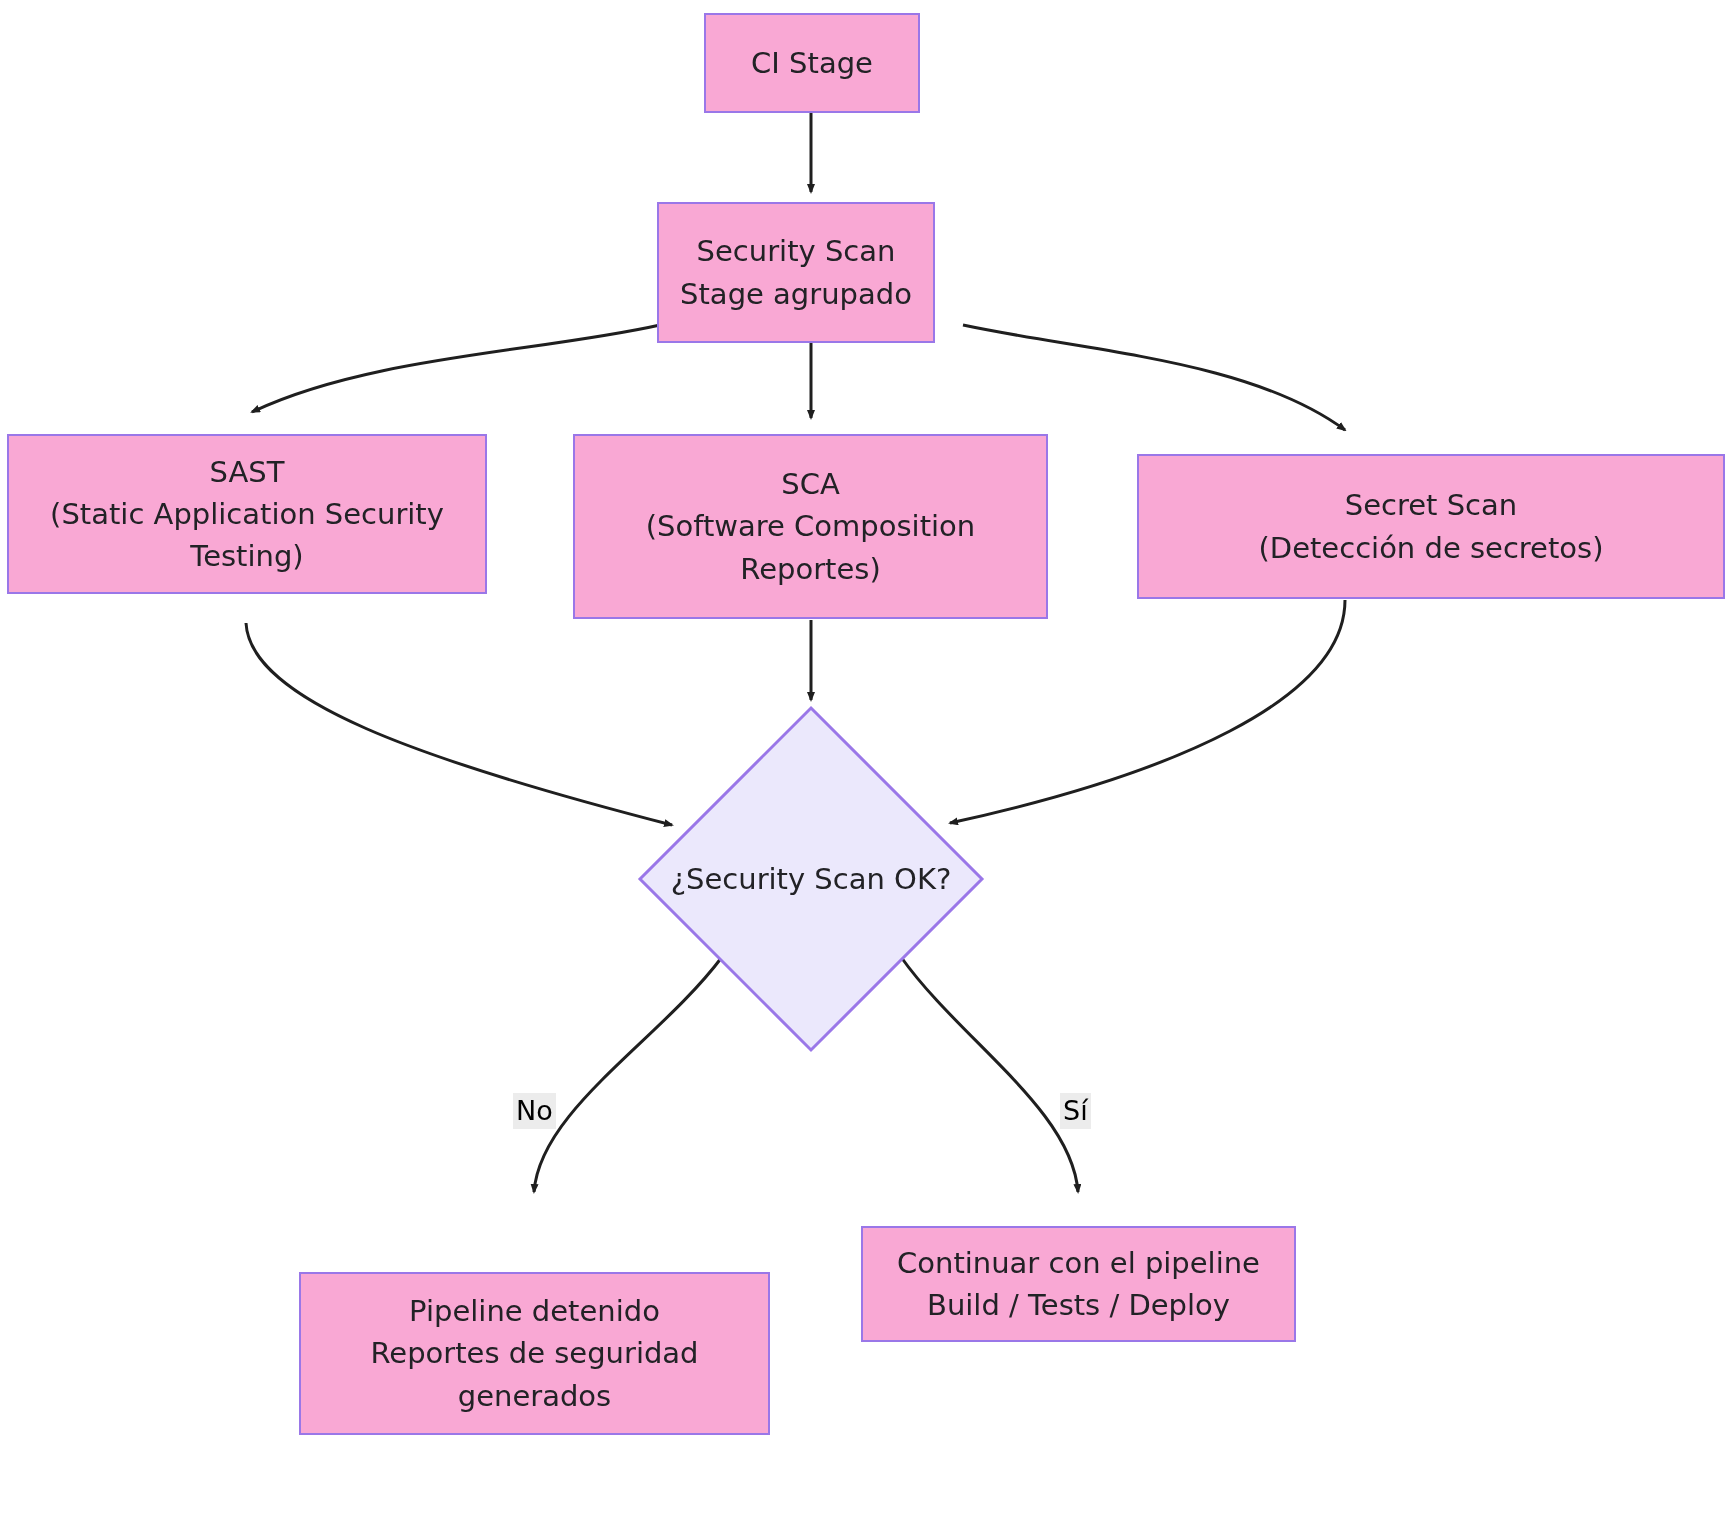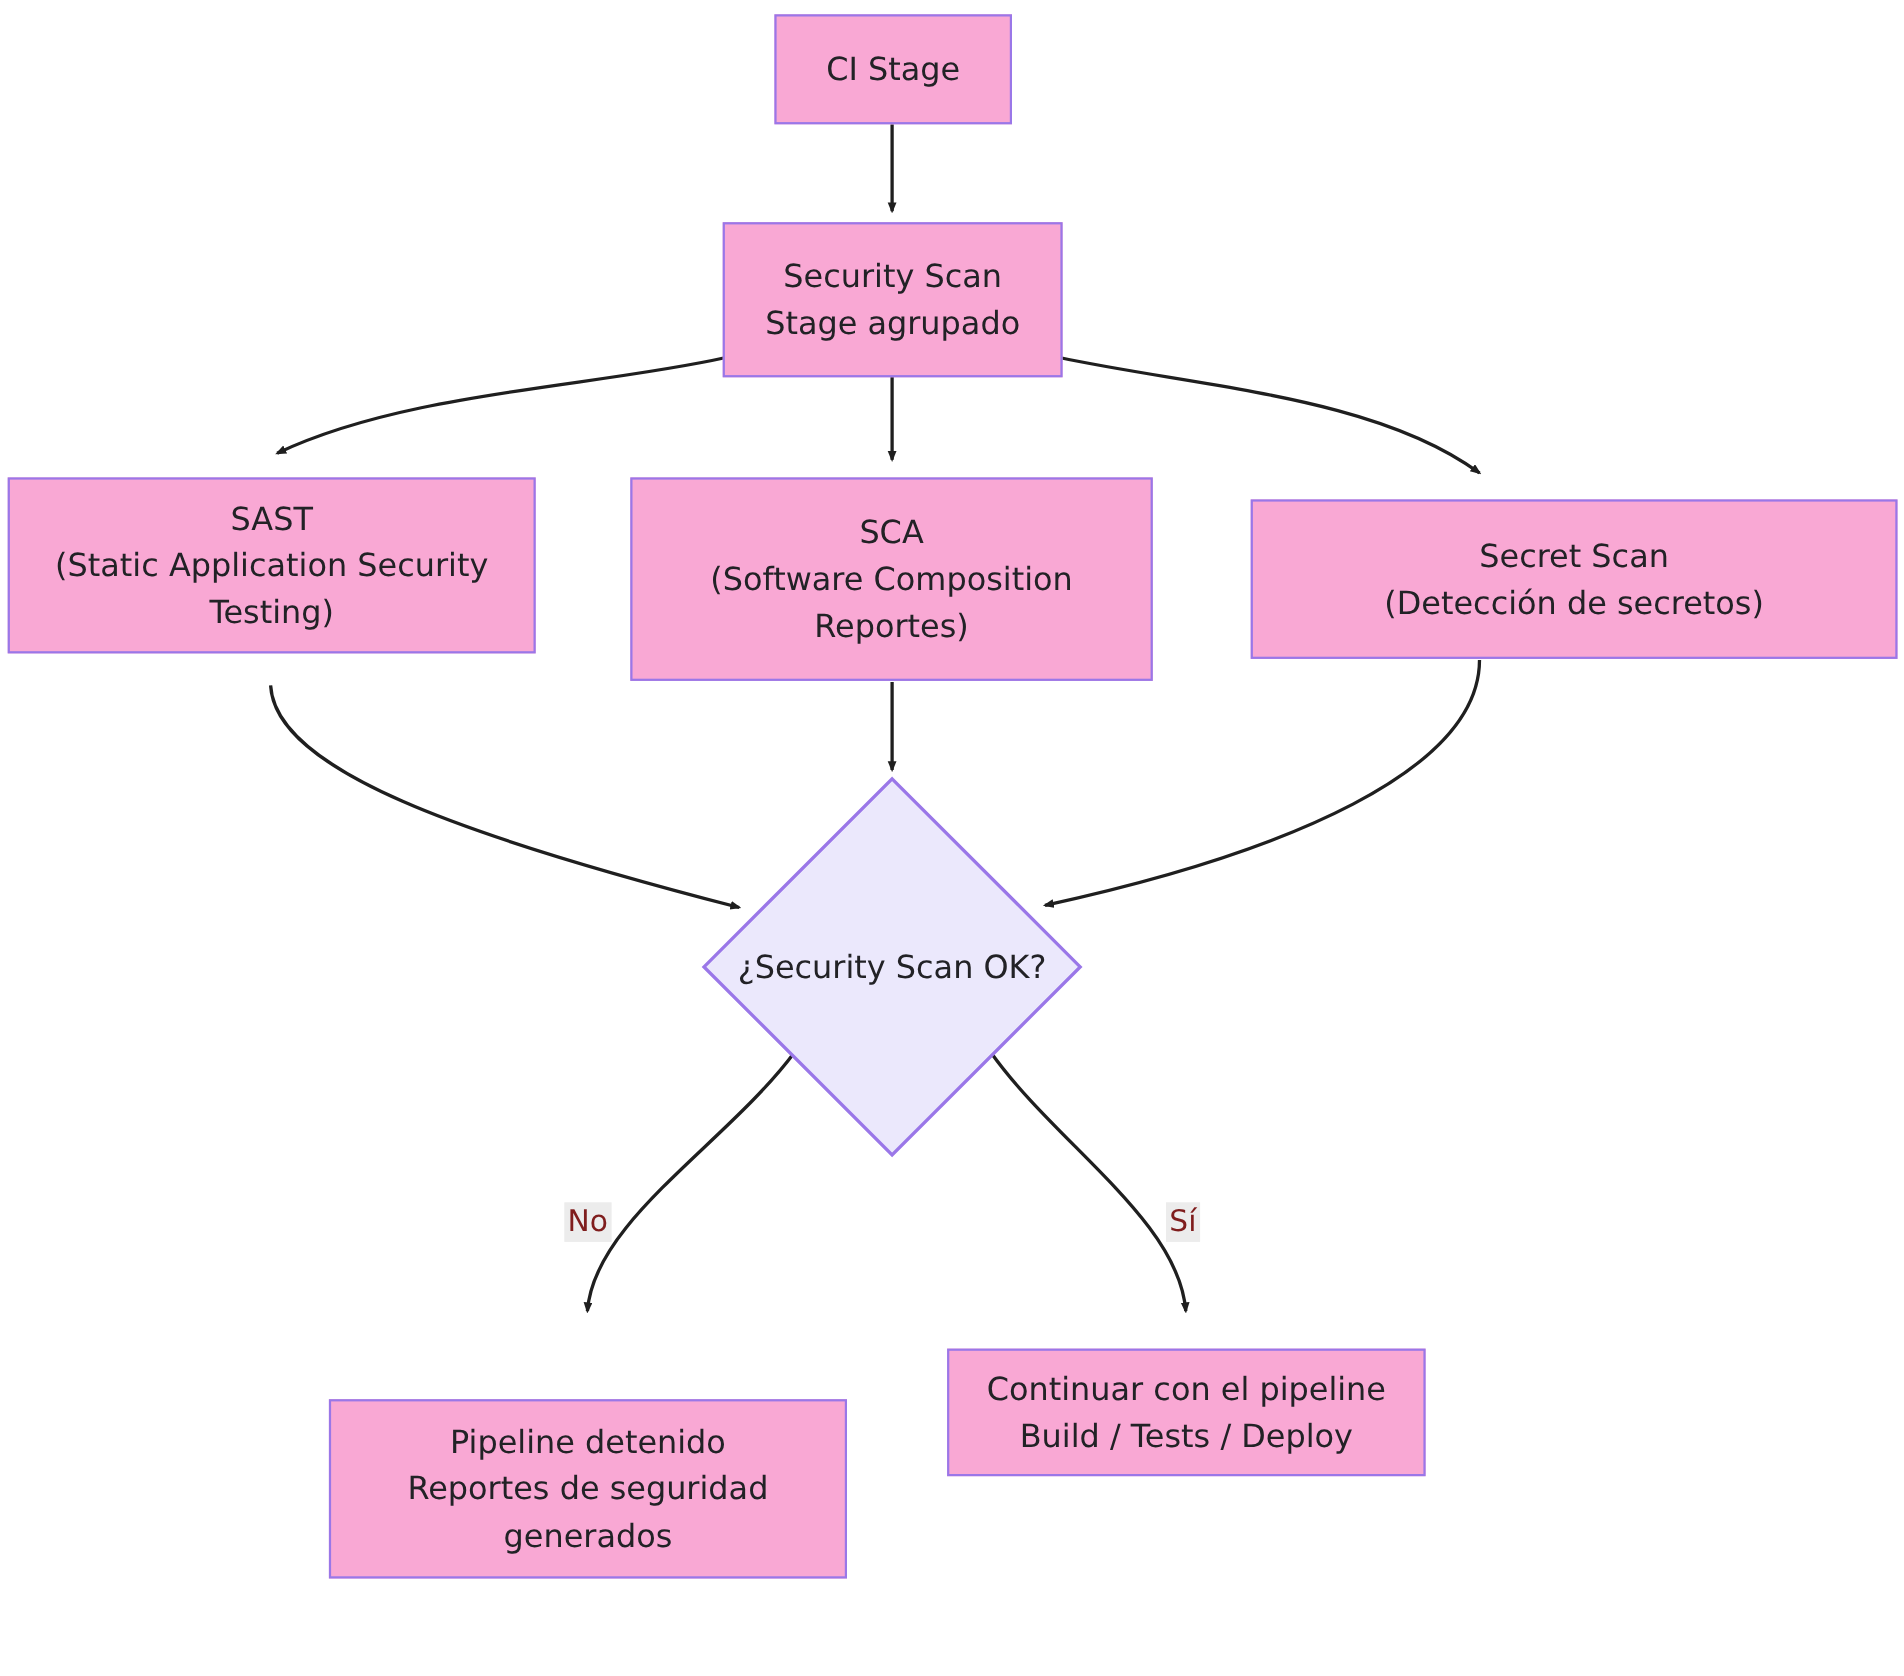--- a/index.html
+++ b/index.html
@@ -63,21 +63,21 @@
     z-index: 2;
     color: #222226;
     font-size: 29px;
     line-height: 1.45;
     text-align: left;
     white-space: nowrap;
   }
   .edge-label {
     position: absolute;
     background: #ececec;
-    color: #7f1d1d;
+    color: #000000;
     font-size: 27px;
     line-height: 1.2;
     padding: 2px 3px;
     white-space: nowrap;
   }
 </style>
 </head>
 <body>
 
 <div id="diagram">
@@ -105,21 +105,21 @@
 
     <path d="M722,957 C660,1040 540,1110 534,1192" fill="none" stroke="#1f1f1f" stroke-width="3" marker-end="url(#arrowhead)"></path>
 
     <path d="M901,957 C960,1040 1072,1110 1078,1192" fill="none" stroke="#1f1f1f" stroke-width="3" marker-end="url(#arrowhead)"></path>
   </svg>
 
   <div class="node" style="left:704px; top:13px; width:216px; height:100px;">
     <span class="line">CI Stage</span>
   </div>
 
-  <div class="node" style="left:657px; top:202px; width:309px; height:141px;">
+  <div class="node" style="left:657px; top:202px; width:278px; height:141px;">
     <span class="line">Security Scan</span>
     <span class="line">Stage agrupado</span>
   </div>
 
   <div class="node" style="left:7px; top:434px; width:480px; height:160px;">
     <span class="line">SAST</span>
     <span class="line">(Static Application Security</span>
     <span class="line">Testing)</span>
   </div>
 

